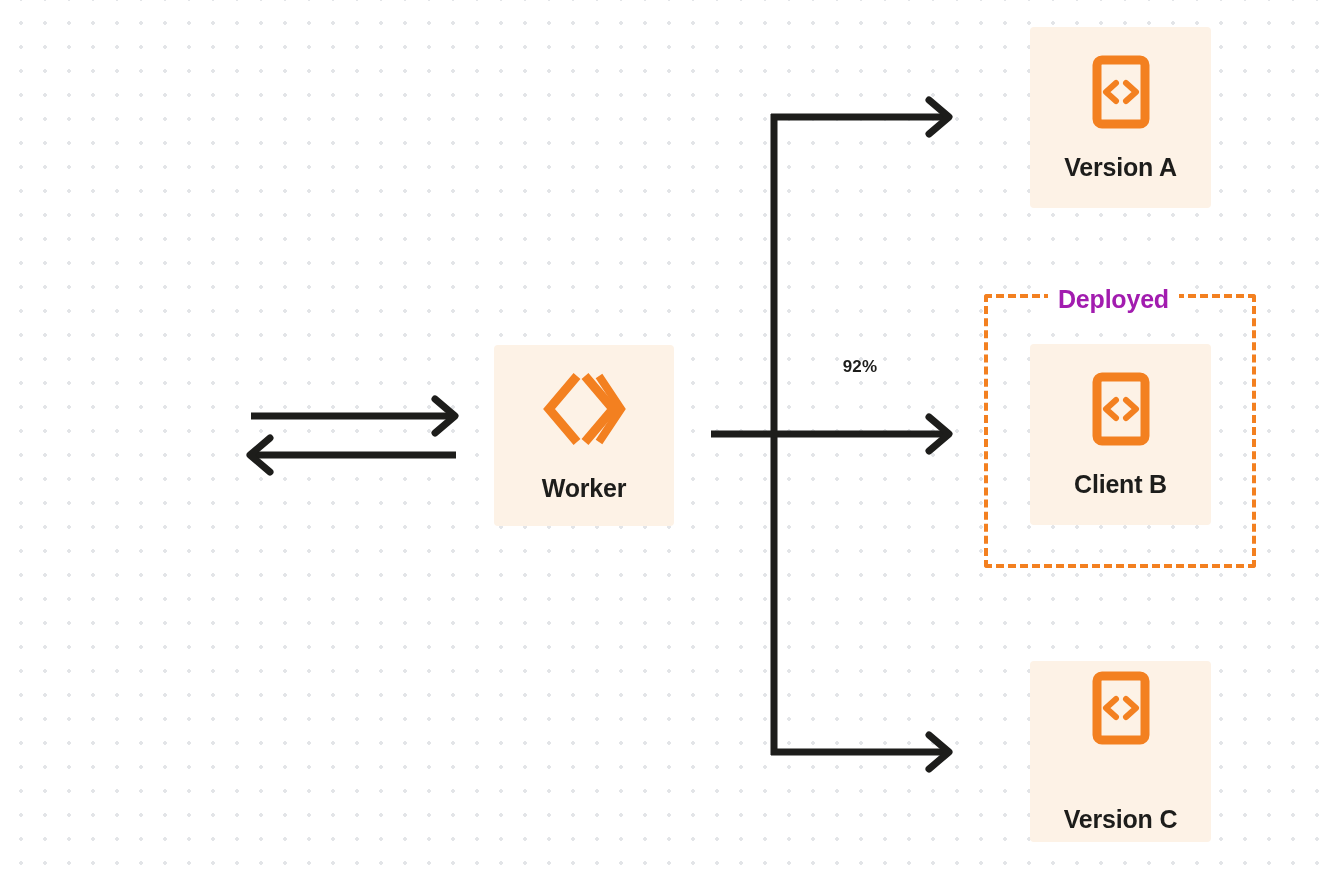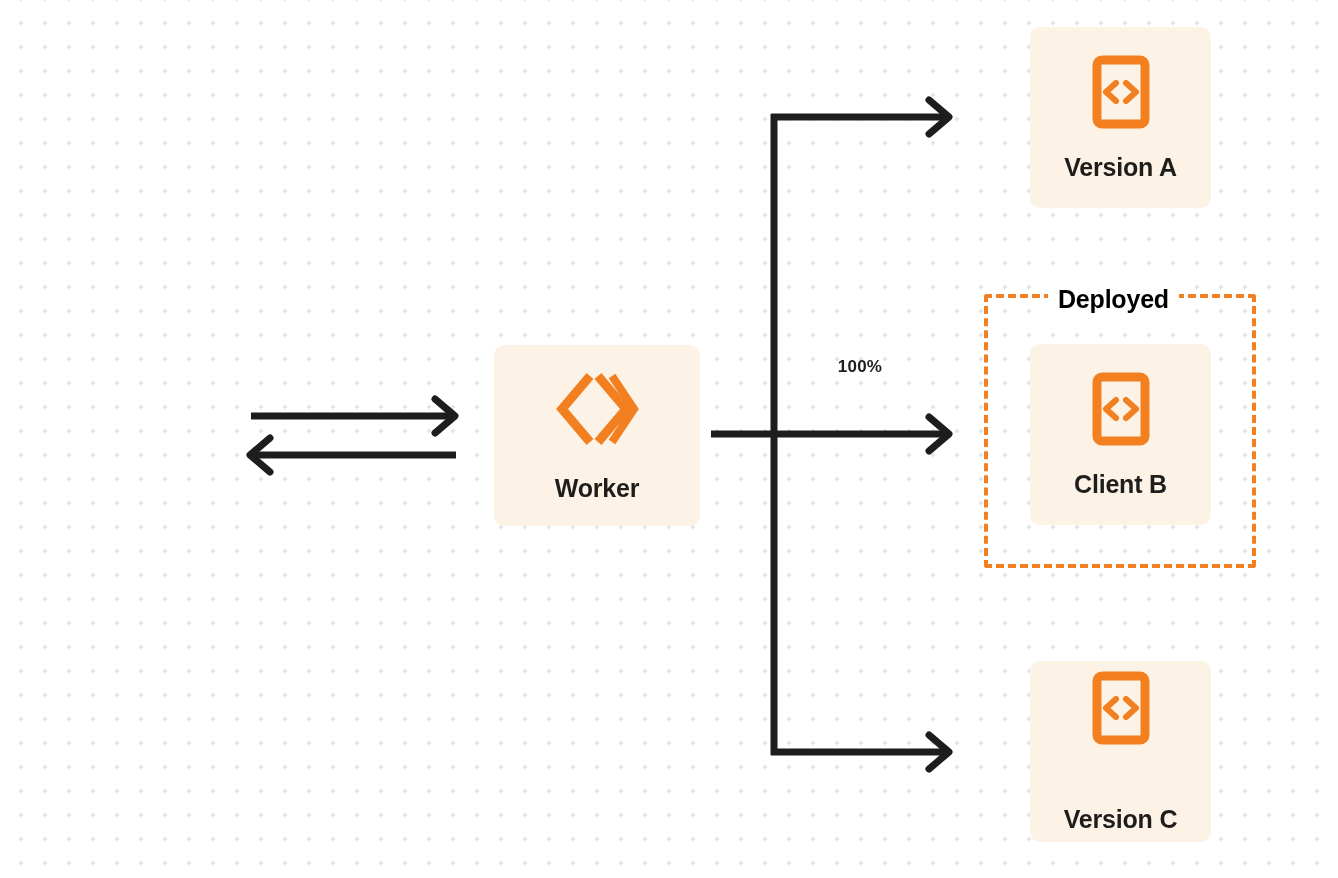--- a/index.html
+++ b/index.html
@@ -17,21 +17,21 @@
     height: 878px;
     overflow: hidden;
     background-color: #ffffff;
     background-image: radial-gradient(#e3e5e8 1.6px, transparent 1.7px);
     background-size: 24px 24px;
     background-position: 9px 11px;
   }
 
   .node {
     position: absolute;
-    border-radius: 10px;
+    border-radius: 4px;
     display: flex;
     flex-direction: column;
     align-items: center;
     justify-content: center;
     box-sizing: border-box;
   }
 
   .node-label {
     font-weight: bold;
     color: #1d1d1b;
@@ -49,21 +49,21 @@
     background: #f2f3f4;
   }
   #client-node .node-label {
     font-size: 25px;
   }
 
   
   #worker-node {
     left: 494px;
     top: 345px;
-    width: 206px;
+    width: 180px;
     height: 181px;
     background: #fdf2e6;
   }
   #worker-node .node-label {
     font-size: 25px;
     margin-top: 24px;
   }
   .worker-logo { display: block; }
 
   
@@ -92,21 +92,21 @@
     border: 4px dashed #f38020;
     border-radius: 3px;
     box-sizing: border-box;
   }
   #deployed-label {
     position: absolute;
     left: 1048px;
     top: 285px;
     padding: 0 10px;
     background: #ffffff;
-    color: #000000;
+    color: #a21caf;
     font-size: 25px;
     font-weight: bold;
     line-height: 28px;
     letter-spacing: -0.2px;
     white-space: nowrap;
   }
 
   
   #traffic-label {
     position: absolute;
@@ -161,21 +161,21 @@
       </g>
 
       <g>
         <line x1="771" y1="752" x2="944" y2="752"></line>
         <polyline points="929,735 949,752 929,769" stroke-linecap="round" stroke-linejoin="round"></polyline>
       </g>
     </g>
   </svg>
 
   <div id="traffic-label">
-    <div>100%</div>
+    <div>92%</div>
   </div>
 
 
   <div class="node" id="worker-node">
     <span class="worker-logo">
       <svg width="86" height="78" viewBox="0 0 86 78" xmlns="http://www.w3.org/2000/svg">
         <g fill="none" stroke="#f38020" stroke-width="9" stroke-linecap="butt" stroke-linejoin="miter">
           <polyline points="36,6 8,39 36,72"></polyline>
           <polyline points="44,6 72,39 44,72"></polyline>
           <polyline points="58,6 80,39 58,72" stroke-width="8"></polyline>

